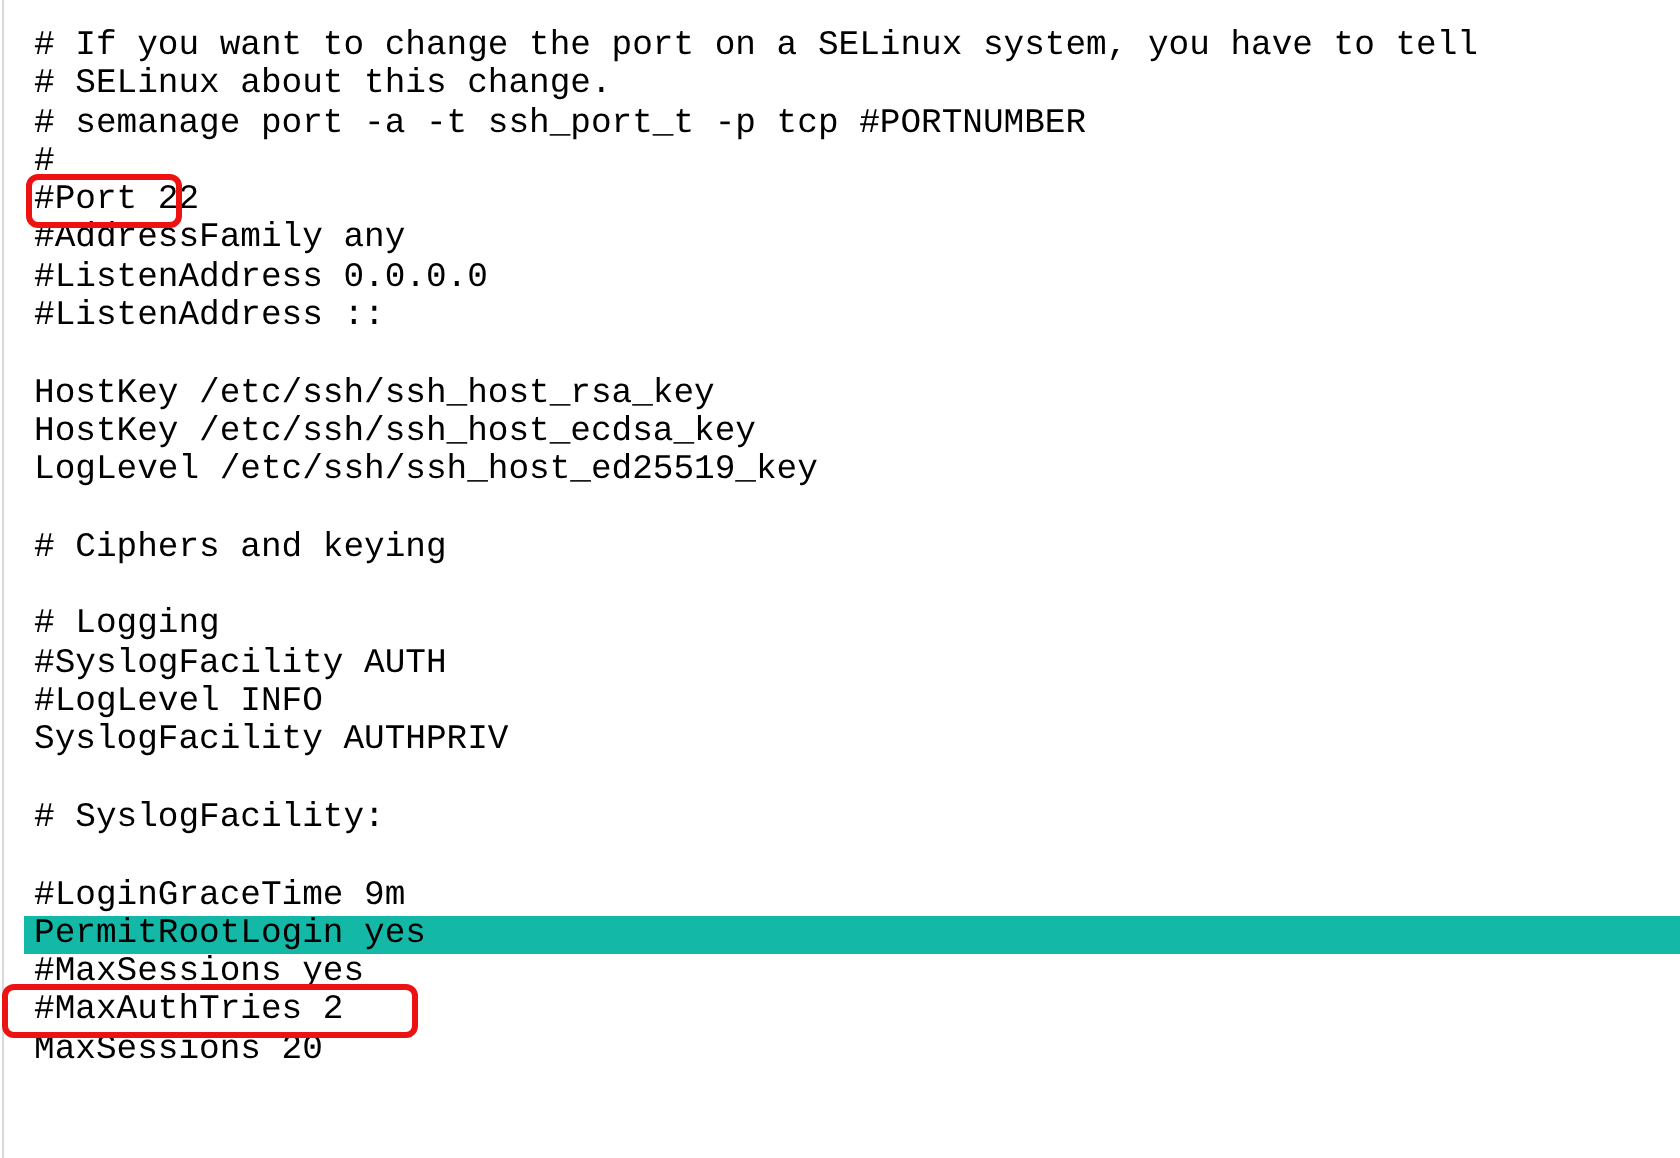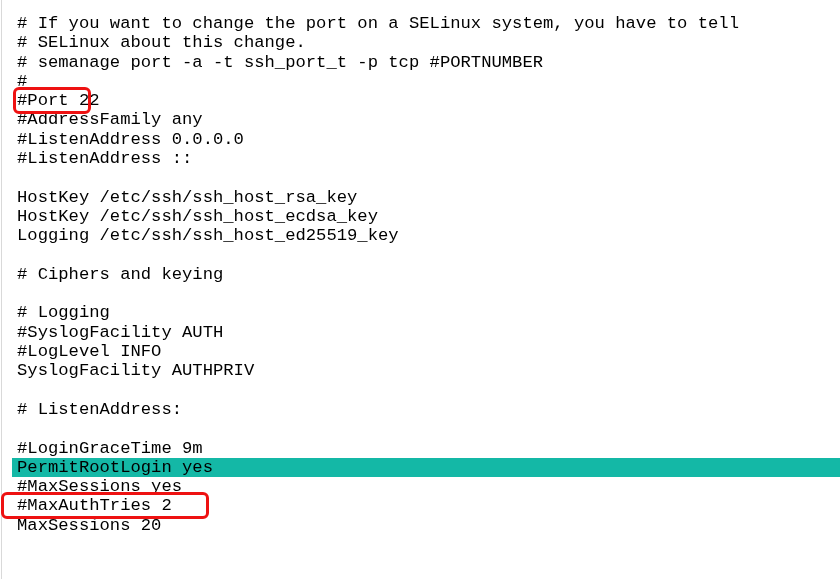--- a/index.html
+++ b/index.html
@@ -91,30 +91,30 @@
       <div class="code-line"><span class="line-text"># SELinux about this change.</span></div>
       <div class="code-line"><span class="line-text"># semanage port -a -t ssh_port_t -p tcp #PORTNUMBER</span></div>
       <div class="code-line"><span class="line-text">#</span></div>
       <div class="code-line"><span class="line-text">#Port 22</span></div>
       <div class="code-line"><span class="line-text">#AddressFamily any</span></div>
       <div class="code-line"><span class="line-text">#ListenAddress 0.0.0.0</span></div>
       <div class="code-line"><span class="line-text">#ListenAddress ::</span></div>
       <div class="code-line"><span class="line-text"></span></div>
       <div class="code-line"><span class="line-text">HostKey /etc/ssh/ssh_host_rsa_key</span></div>
       <div class="code-line"><span class="line-text">HostKey /etc/ssh/ssh_host_ecdsa_key</span></div>
-      <div class="code-line"><span class="line-text">Logging /etc/ssh/ssh_host_ed25519_key</span></div>
+      <div class="code-line"><span class="line-text">LogLevel /etc/ssh/ssh_host_ed25519_key</span></div>
       <div class="code-line"><span class="line-text"></span></div>
       <div class="code-line"><span class="line-text"># Ciphers and keying</span></div>
       <div class="code-line"><span class="line-text"></span></div>
       <div class="code-line"><span class="line-text"># Logging</span></div>
       <div class="code-line"><span class="line-text">#SyslogFacility AUTH</span></div>
       <div class="code-line"><span class="line-text">#LogLevel INFO</span></div>
       <div class="code-line"><span class="line-text">SyslogFacility AUTHPRIV</span></div>
       <div class="code-line"><span class="line-text"></span></div>
-      <div class="code-line"><span class="line-text"># ListenAddress:</span></div>
+      <div class="code-line"><span class="line-text"># SyslogFacility:</span></div>
       <div class="code-line"><span class="line-text"></span></div>
       <div class="code-line"><span class="line-text">#LoginGraceTime 9m</span></div>
       <div class="code-line highlighted"><span class="line-text">PermitRootLogin yes</span></div>
       <div class="code-line"><span class="line-text">#MaxSessions yes</span></div>
       <div class="code-line"><span class="line-text">#MaxAuthTries 2</span></div>
       <div class="code-line"><span class="line-text">MaxSessions 20</span></div>
     </div>
 
   <div id="annotations-layer">
       <div class="annot-box" style="left: 13px; top: 87px; width: 78px; height: 27px; border-color: rgb(238, 17, 17);"></div>

